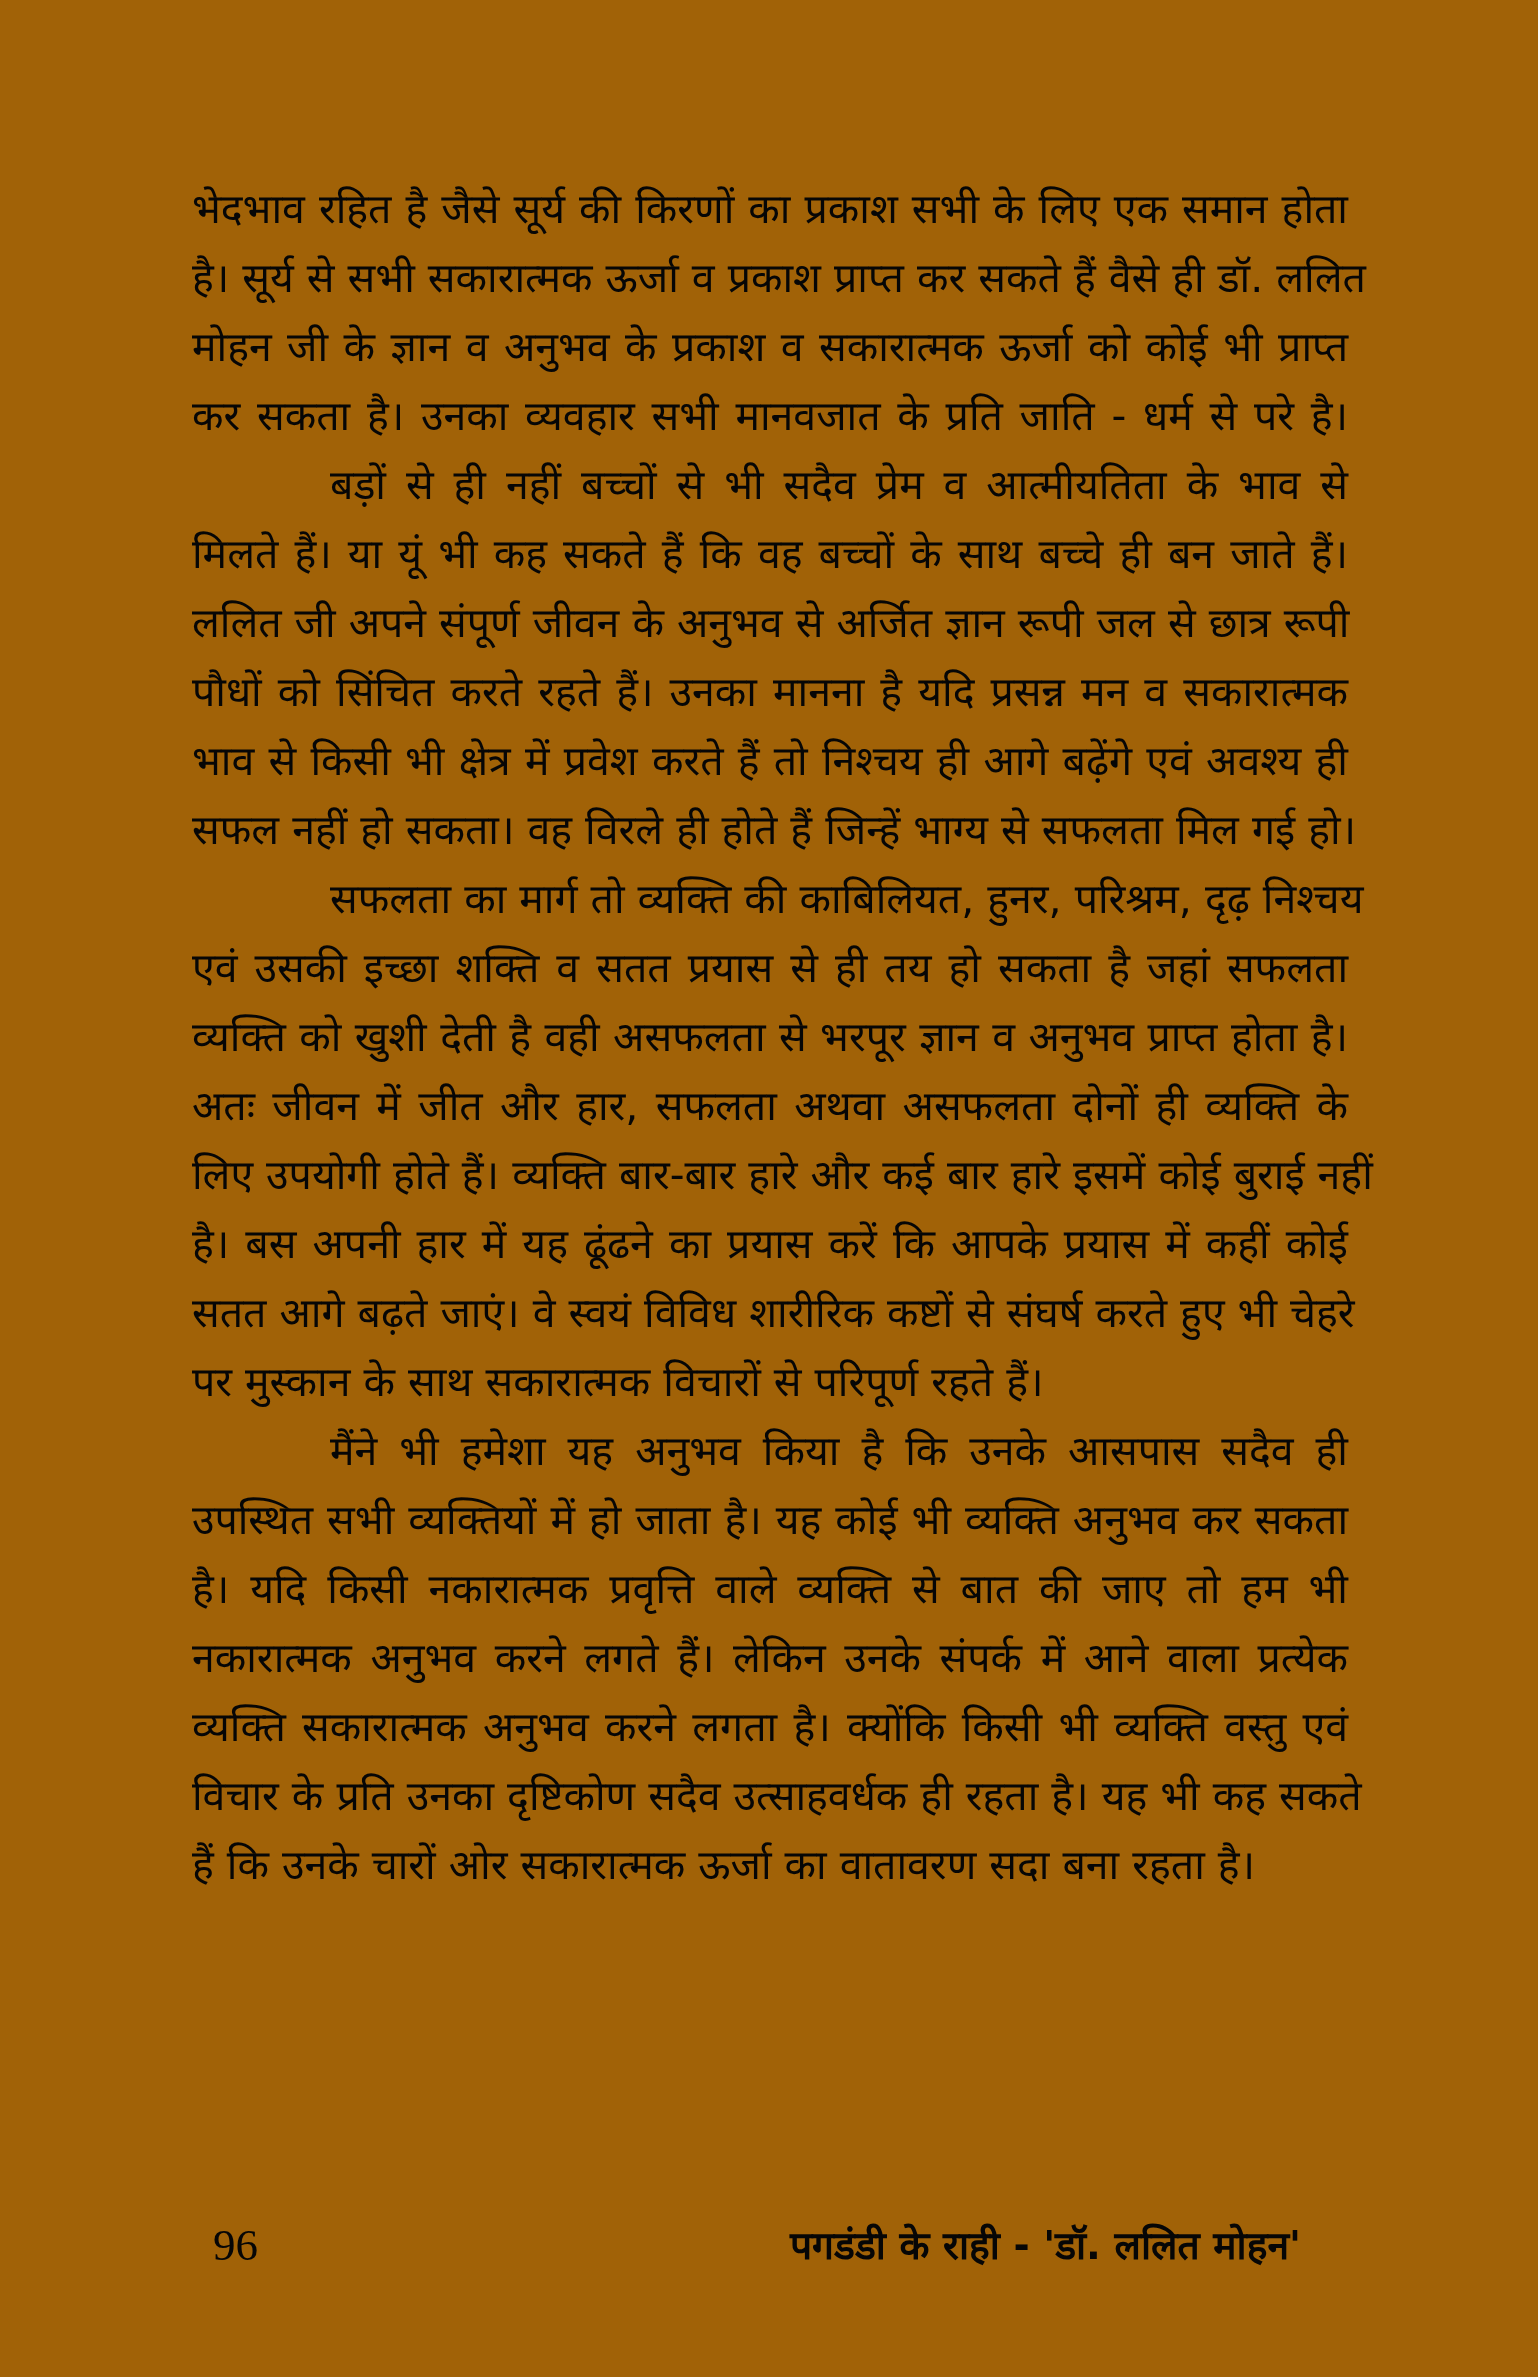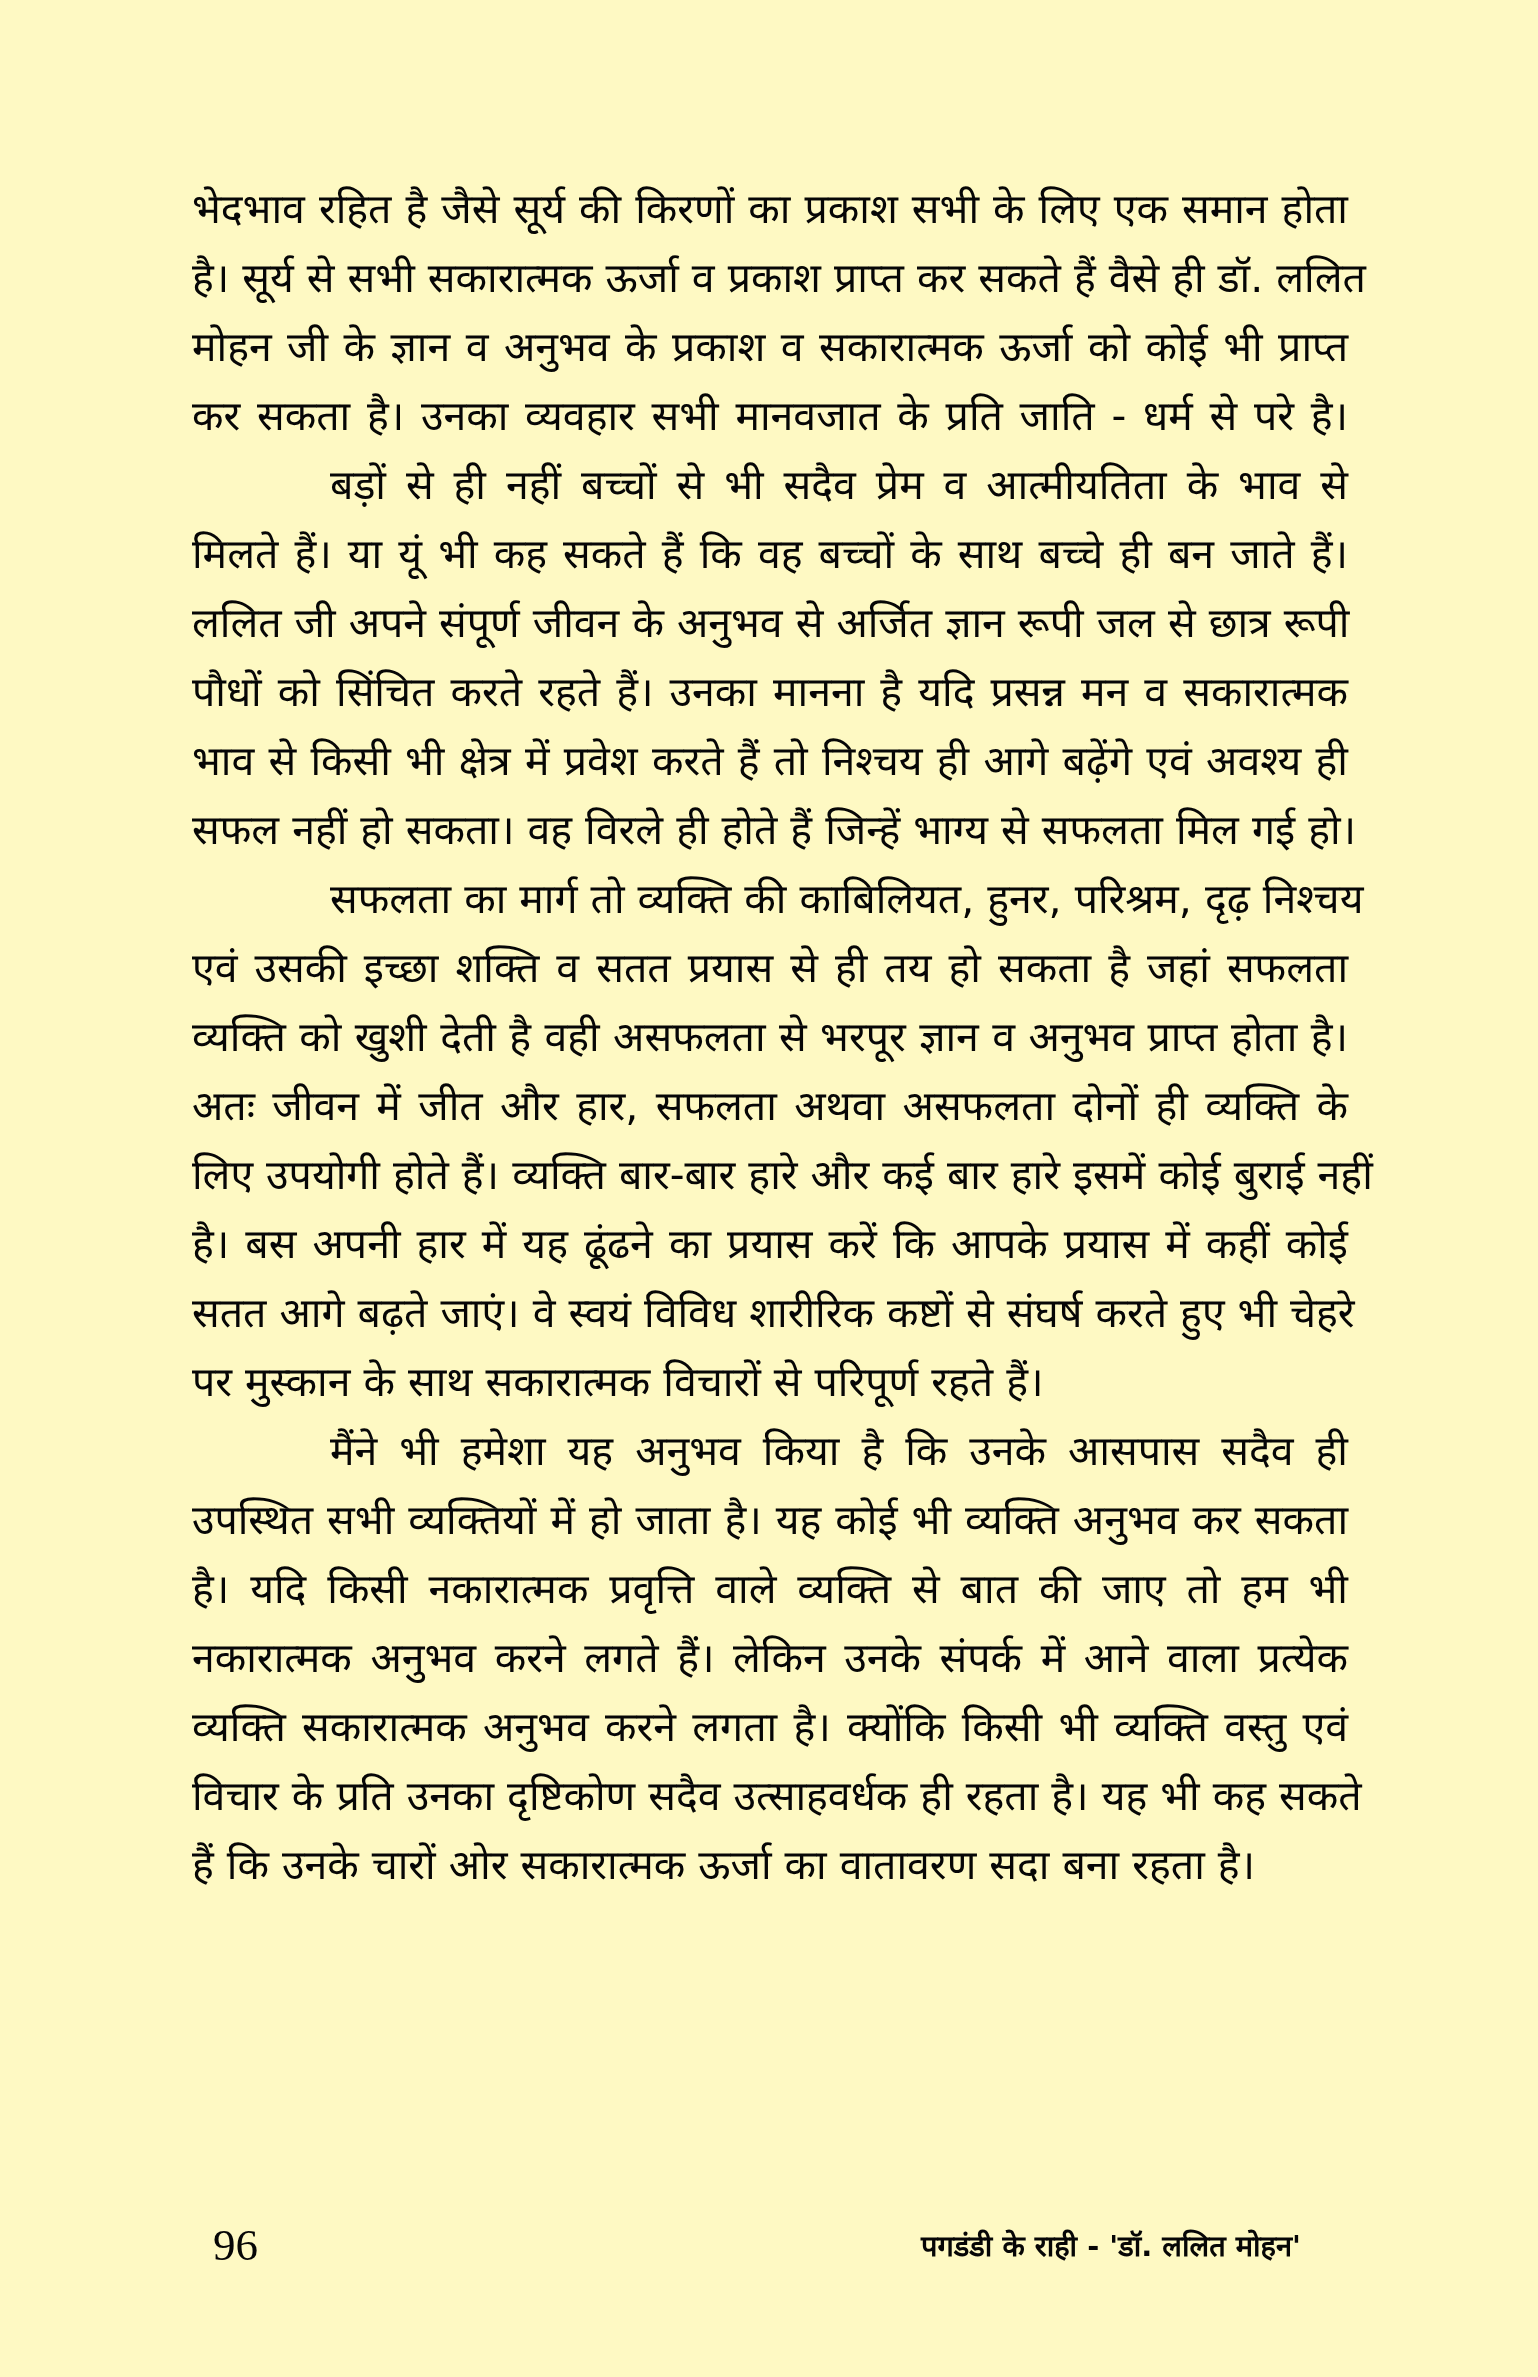--- a/index.html
+++ b/index.html
@@ -4,21 +4,21 @@
 <style>
   html, body {
     margin: 0;
     padding: 0;
     background: #ffffff;
   }
   .page {
     position: relative;
     width: 1538px;
     height: 2377px;
-    background: #fef9c3;
+    background: #a16207;
     overflow: hidden;
     font-family: "DejaVu Sans", sans-serif;
     color: #060606;
   }
   .text-block {
     position: absolute;
     left: 192px;
     top: 175px;
     width: 1156px;
     font-size: 41px;
@@ -53,21 +53,21 @@
     top: 0;
     font-family: Liberation Serif, serif;
     font-size: 45px;
     line-height: 60px;
     margin-left: 17px;
   }
   .book-title {
     position: absolute;
     right: 43px;
     top: 3.7px;
-    font-size: 29px;
+    font-size: 39px;
     line-height: 54px;
     font-weight: bold;
   }
 </style>
 </head>
 <body>
 
 <div class="page">
 
   <div class="text-block" id="text-block">

